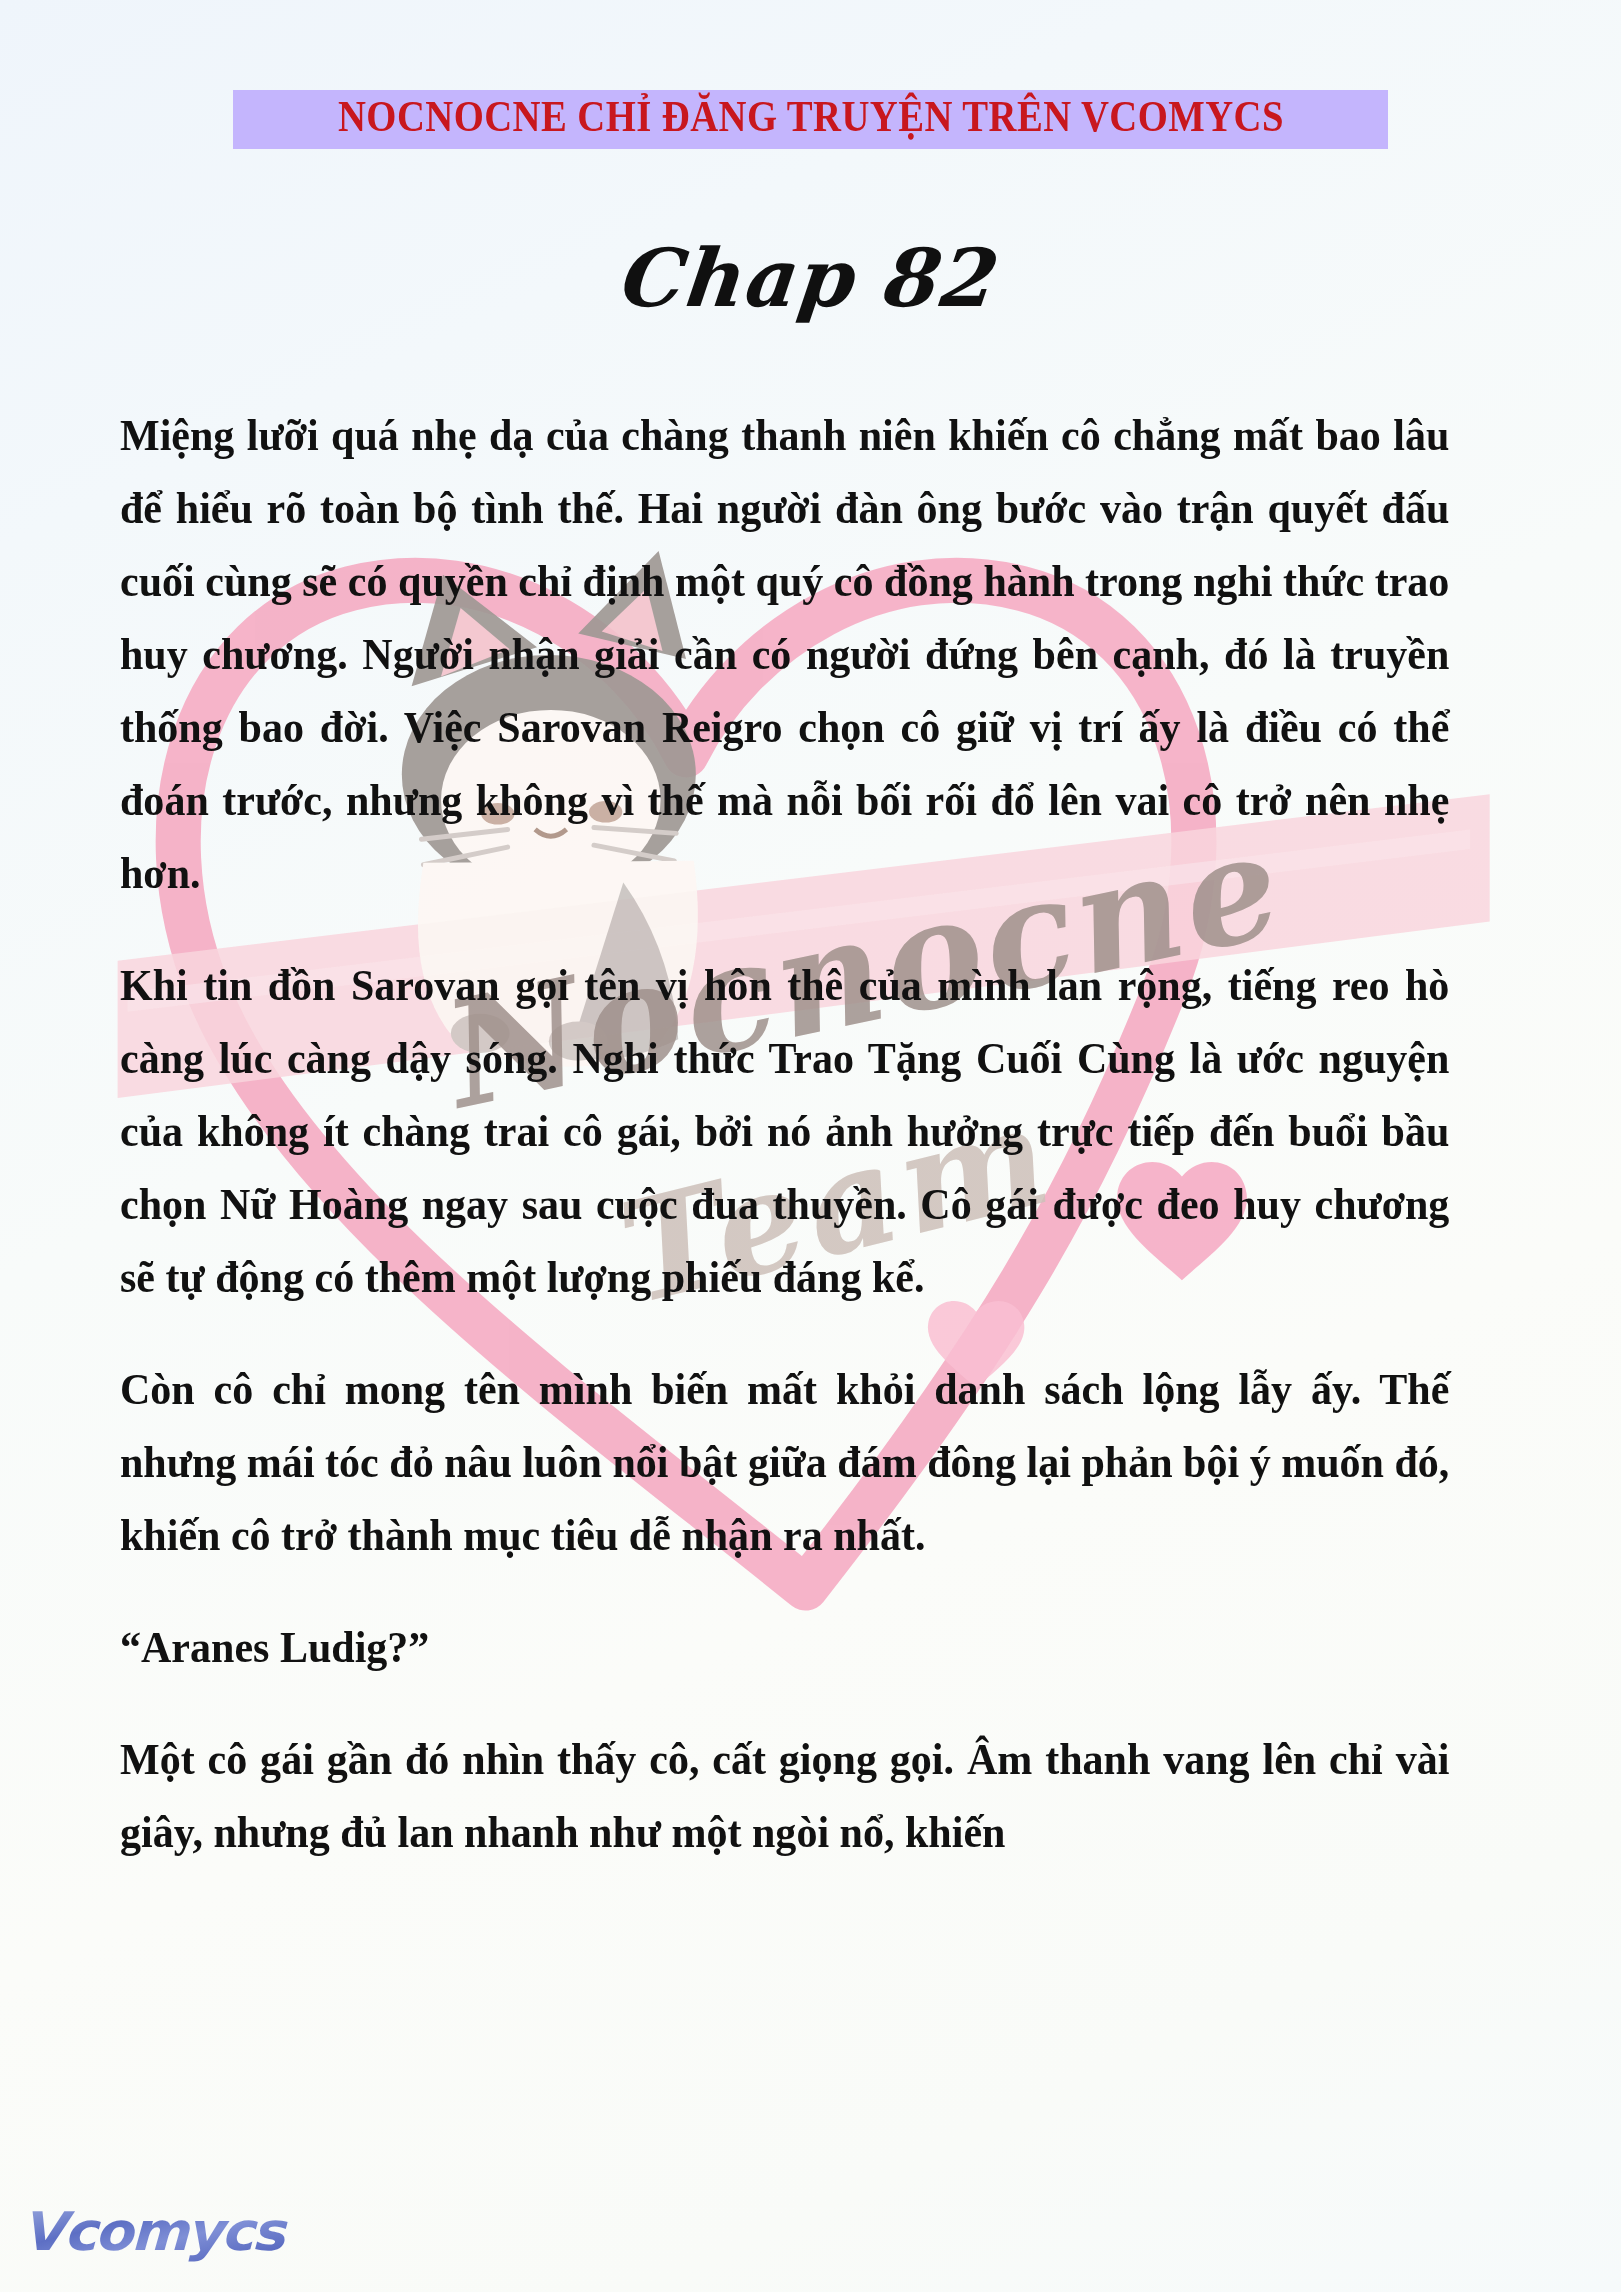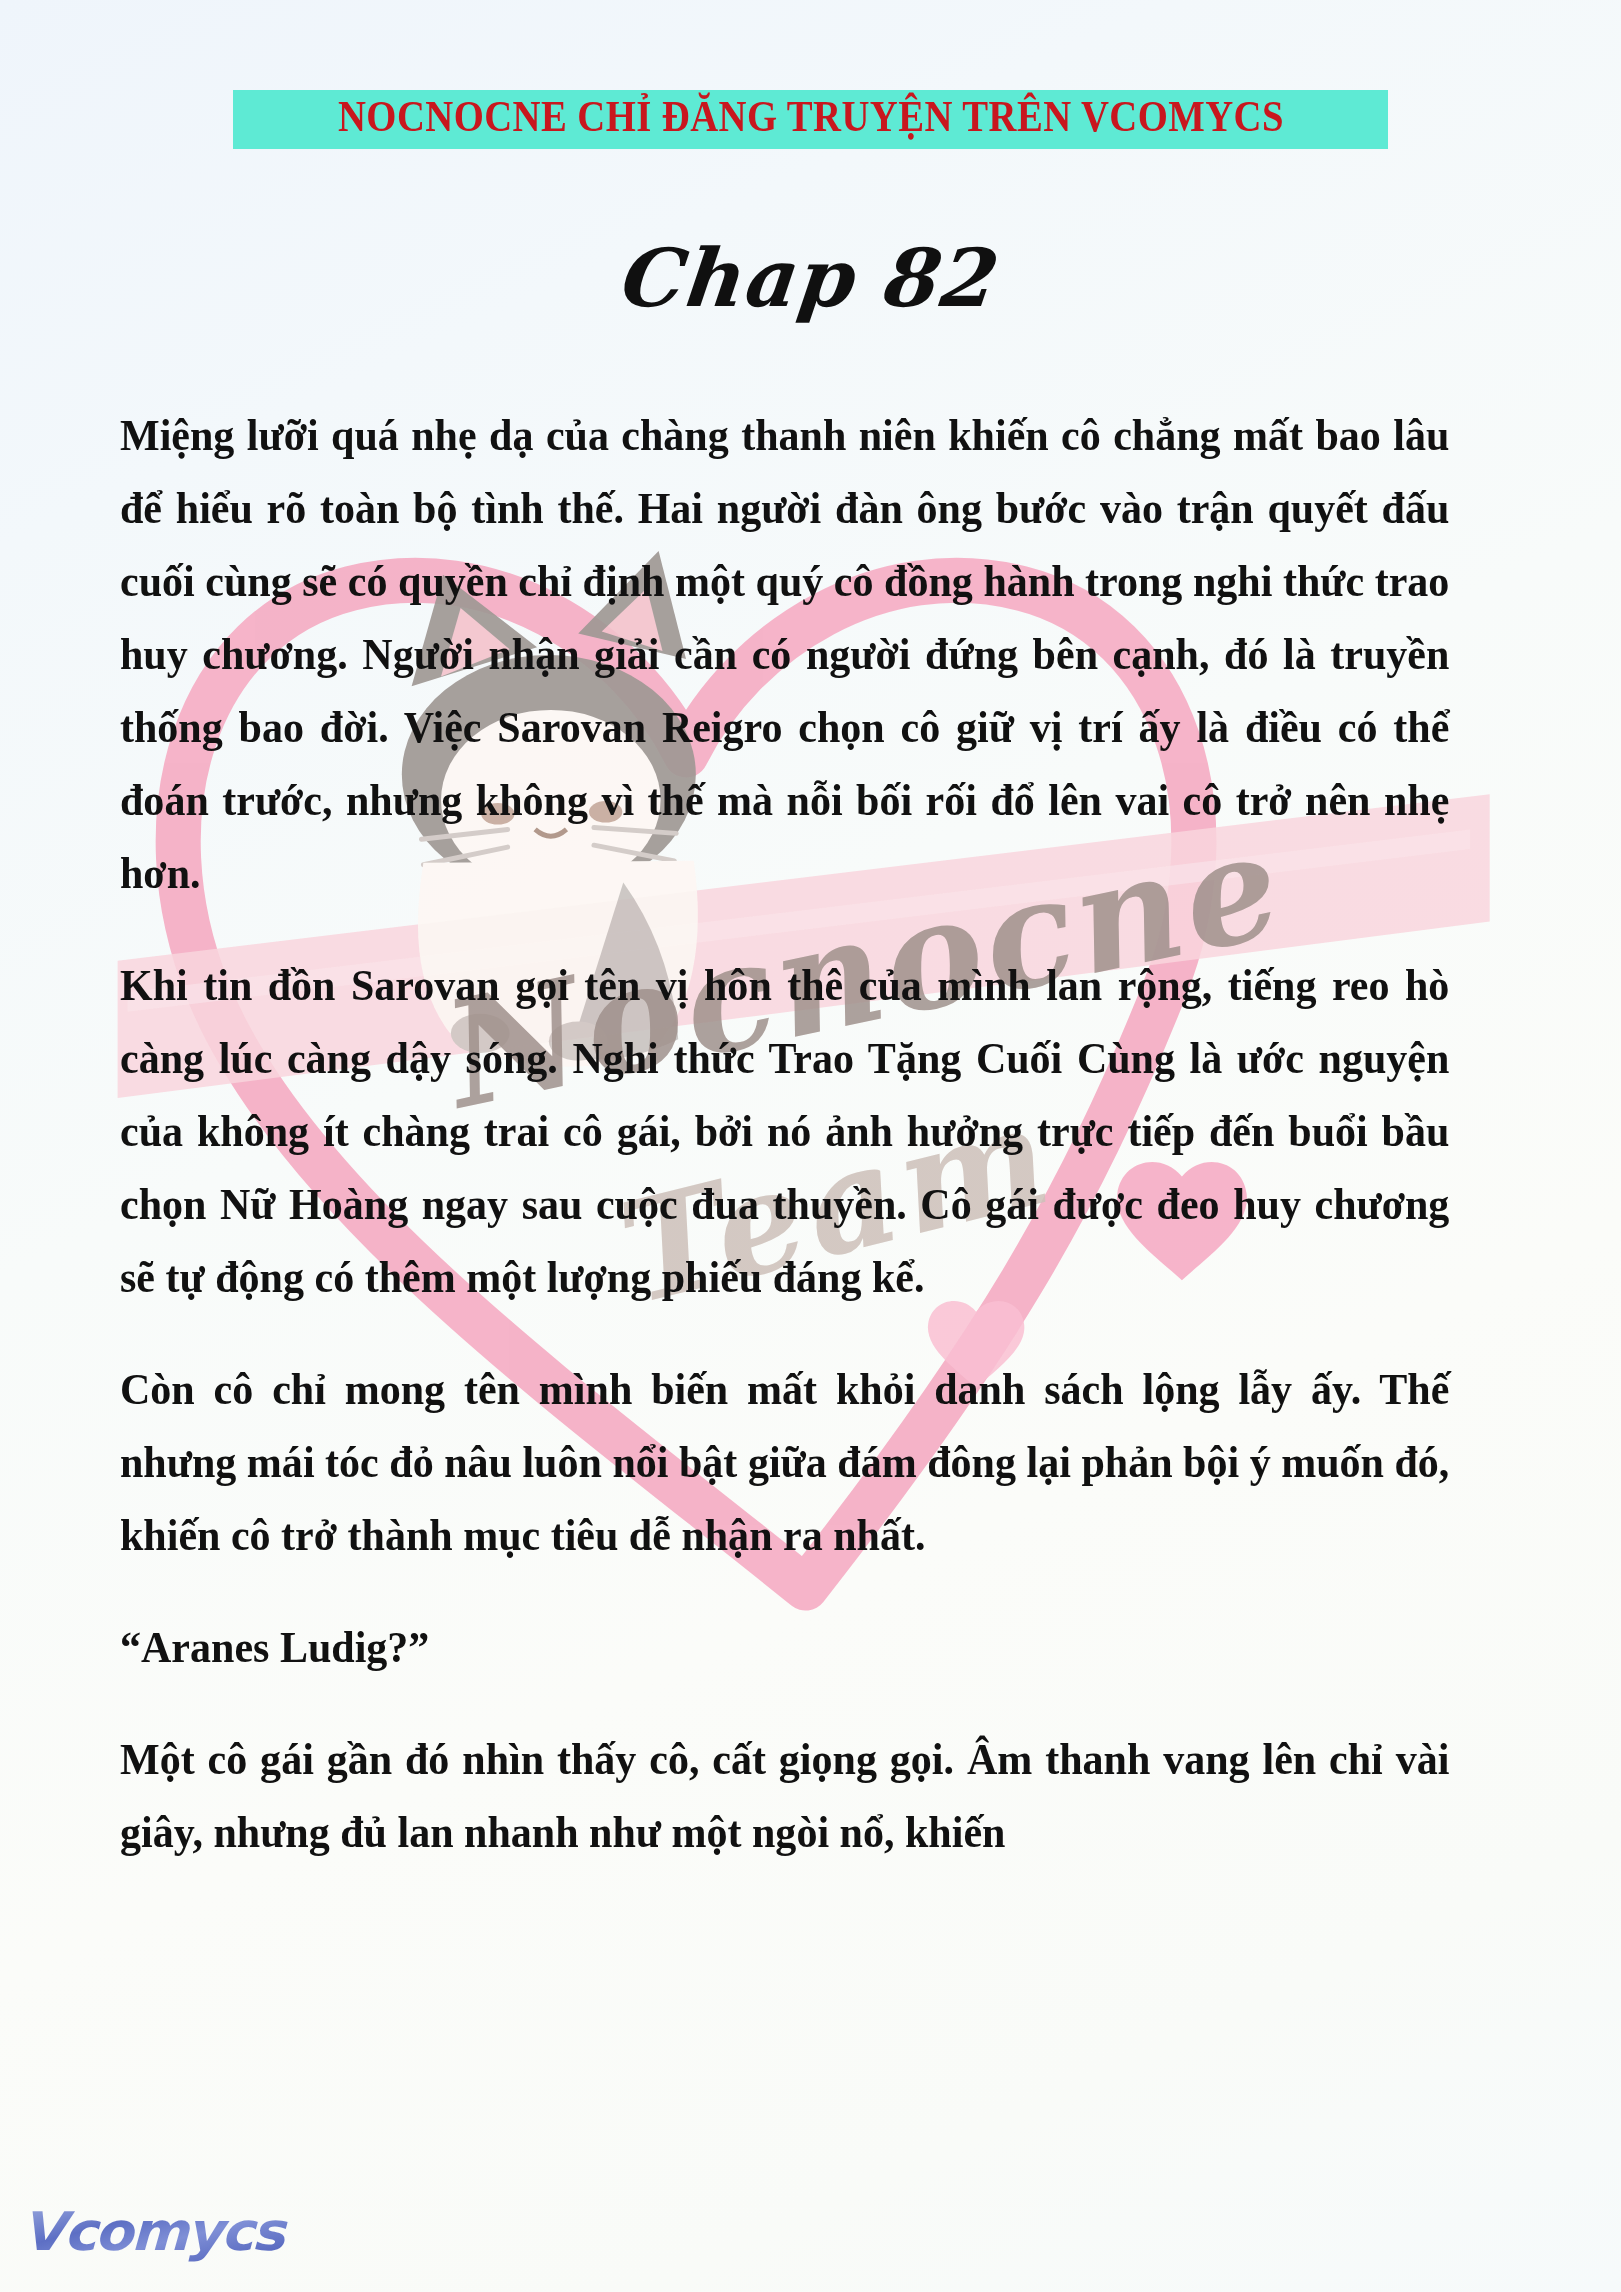--- a/index.html
+++ b/index.html
@@ -38,21 +38,21 @@
   .banner-wrap {
     position:absolute;
     left:0; top:0;
     width:1621px;
     z-index:3;
     display:flex;
     justify-content:center;
     padding-top:90px;
   }
   .banner {
-    background:#5eead4;
+    background:#c4b5fd;
     padding:3.9px 27.4px 9.8px 27.4px;
     display:inline-block;
   }
   .banner-text {
     color:#c8171e;
     font-family:"Liberation Serif", serif;
     font-weight:bold;
     font-size:45px;
     line-height:1.0;
     letter-spacing:0.5px;

